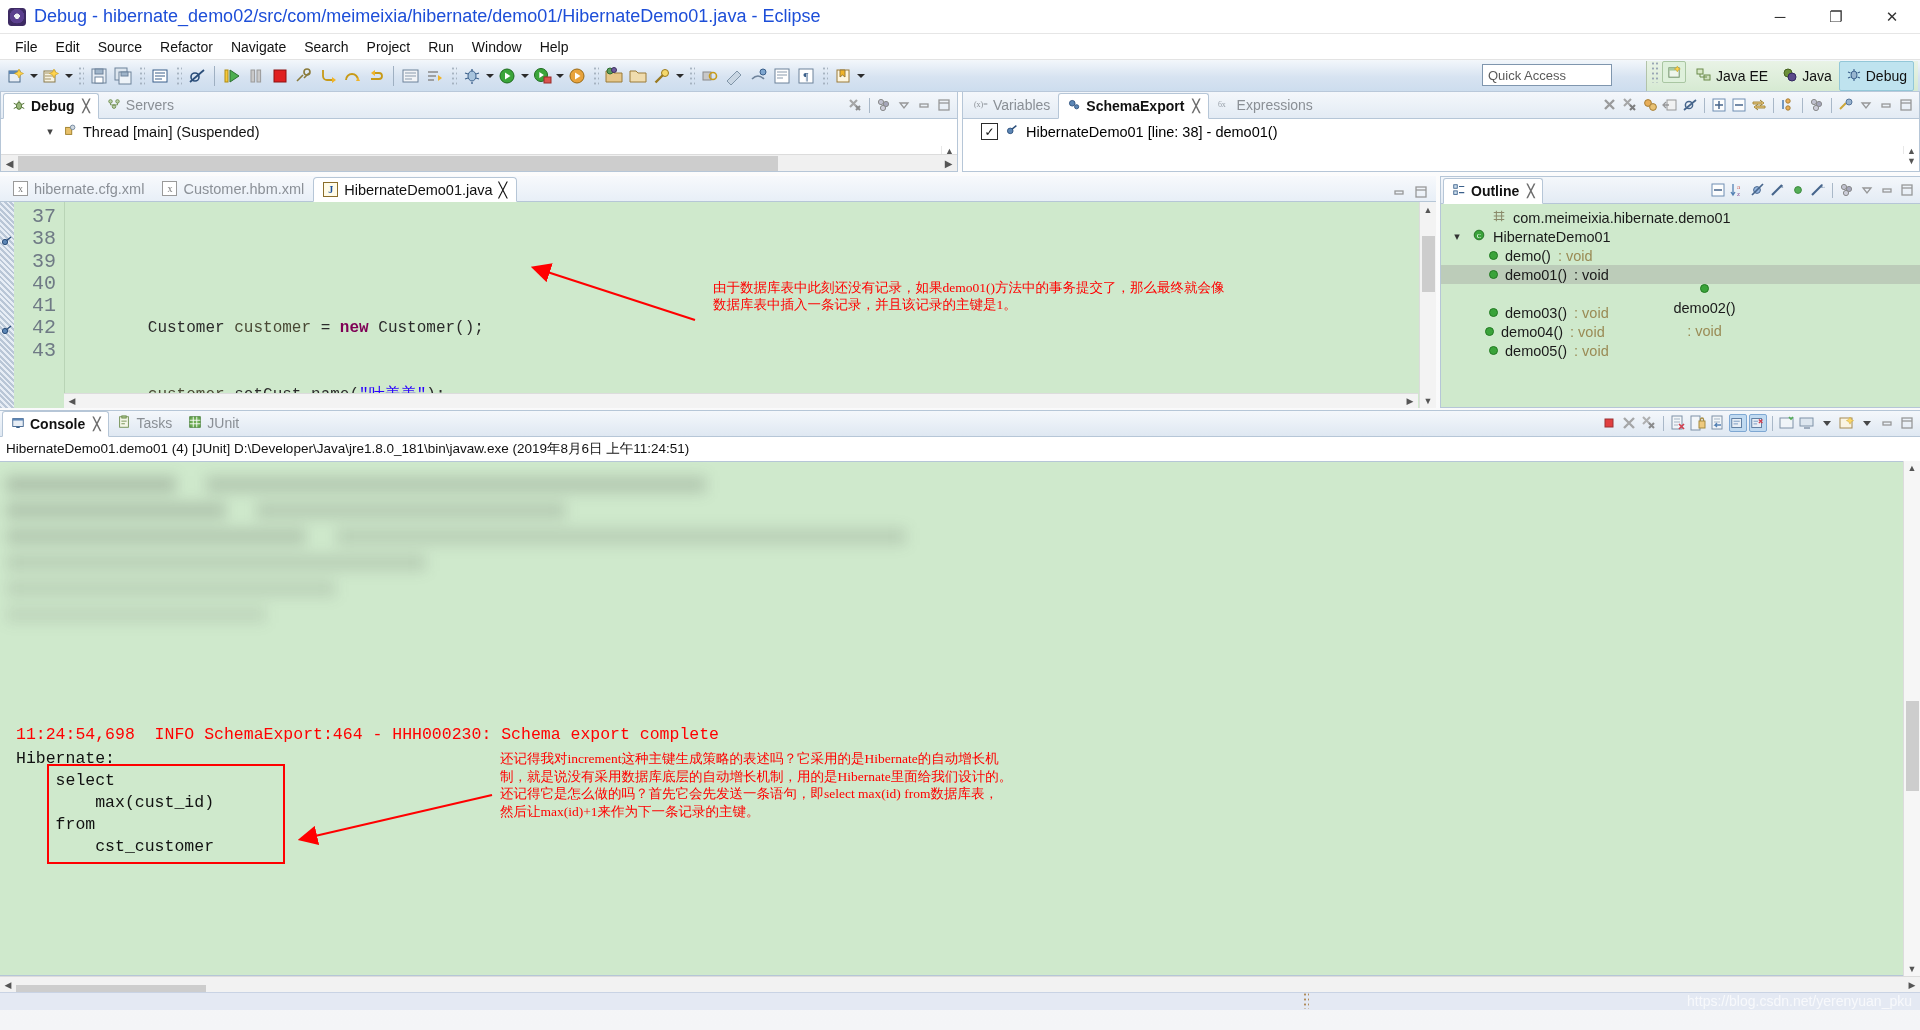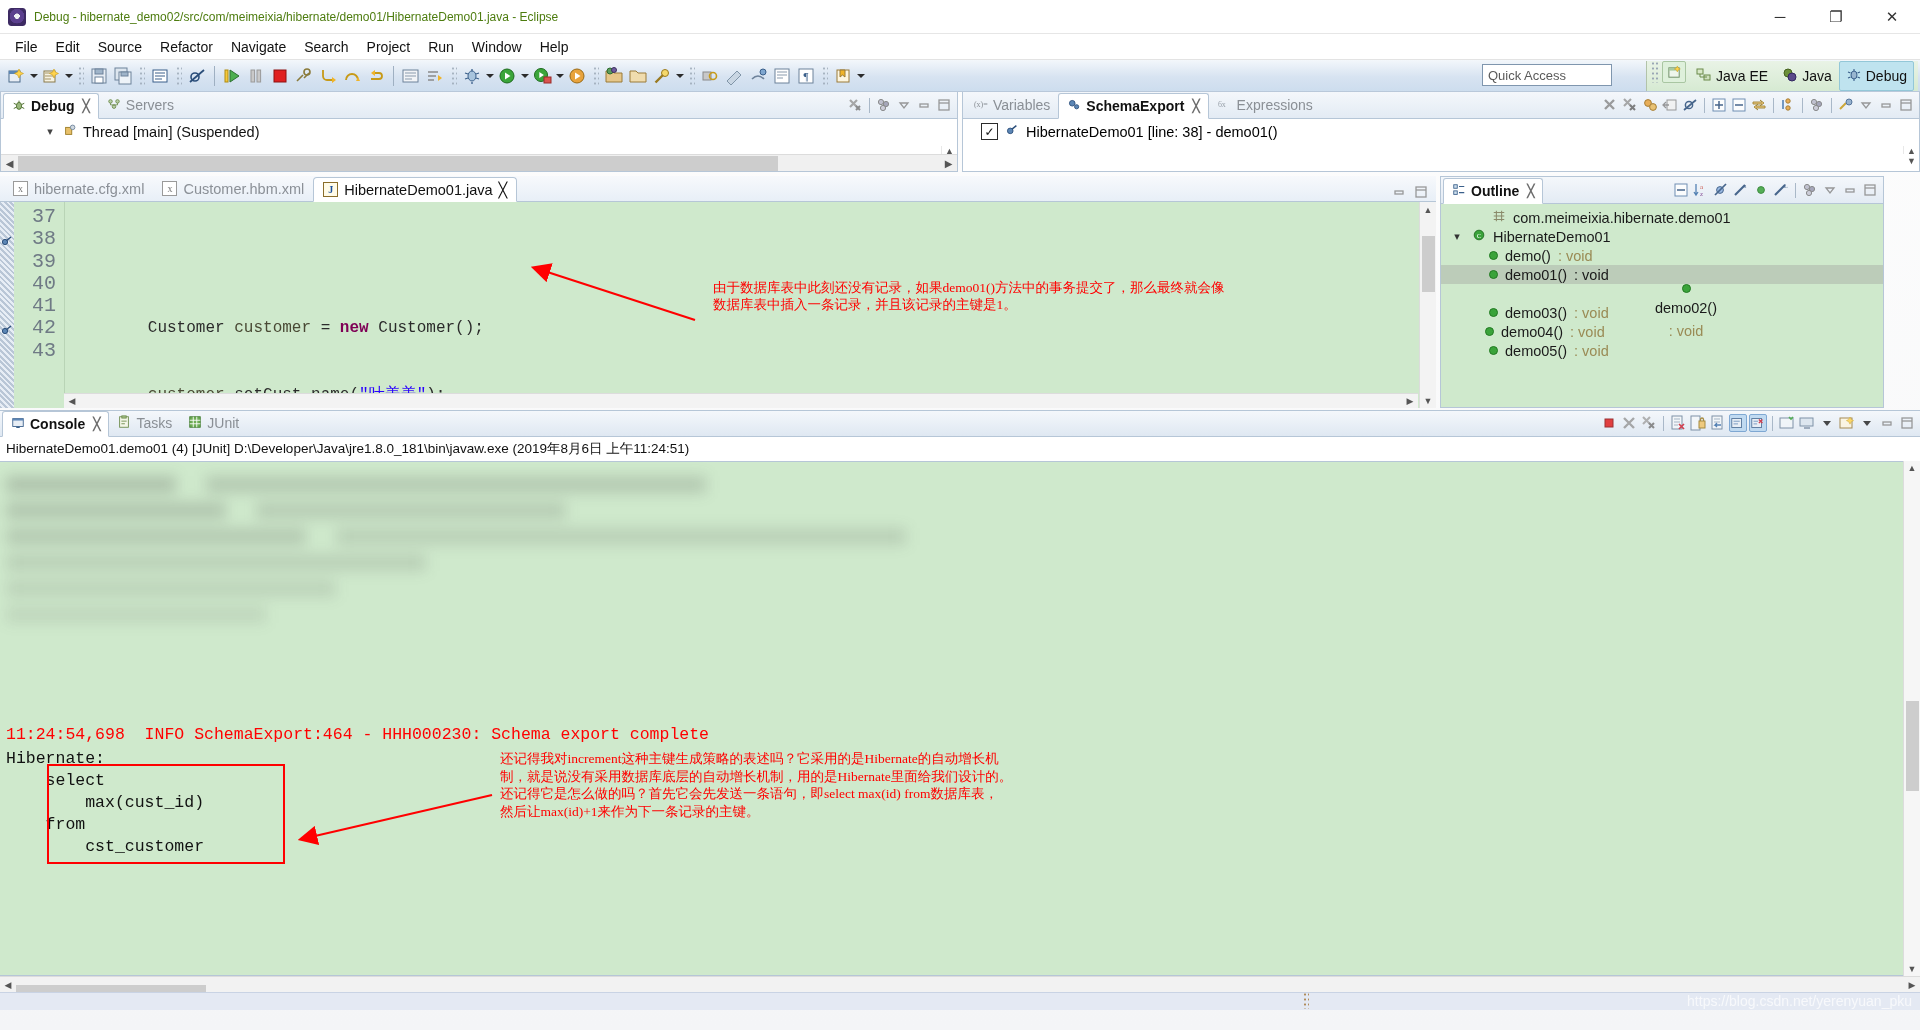--- a/index.html
+++ b/index.html
@@ -26,21 +26,21 @@
     padding-left: 8px;
   }
   .titlebar .tb-icon {
     width: 18px; height: 18px; margin-right: 8px;
     border-radius: 3px;
     background: radial-gradient(circle at 50% 45%, #efeff4 0 22%, #5b3f8e 24% 60%, #3d2a63 62% 100%);
     border: 1px solid #3d2a63;
     flex: none;
   }
   .titlebar .tb-title {
-    font-size: 12px; color: #4d7c0f; white-space: nowrap;
+    font-size: 18px; color: #1d4ed8; white-space: nowrap;
   }
   .winbtns { margin-left: auto; display: flex; height: 34px; }
   .winbtn {
     width: 56px; height: 34px;
     display: flex; align-items: center; justify-content: center;
     color: #333; font-size: 15px;
   }
 
   
   .menubar {
@@ -225,21 +225,21 @@
     position:relative; flex:none;
   }
   .ed-vscroll .ar{height:15px;display:flex;align-items:center;justify-content:center;font-size:9px;color:#555;}
   .ed-vscroll .thumb{position:absolute; left:2px; width:13px; background:#cdcdcd;}
   .ed-hscroll{
     position:absolute; left:0; right:0; bottom:0; height:15px; background:#f3f3f3;
     border-top:1px solid #dcdcdc; display:flex; align-items:center;
   }
 
   
-  #outline-view { left: 1440px; top: 176px; width: 444px; height: 232px;
+  #outline-view { left: 1440px; top: 176px; width: 481px; height: 232px;
      border:1px solid #b6c6d7;}
   .ol-body { background:#cfe9cc; position:absolute; left:0;right:0;top:27px;bottom:0; padding-top:4px;}
   .ol-row { display:flex; align-items:center; gap:7px; font-size:14.5px; height:19px; color:#1a1a1a;}
   .ol-row.sel { background:#bcccb9; }
   .ol-tw { width:16px; text-align:center; font-size:11px; color:#333;}
   .dot-green {
     width:9px;height:9px;border-radius:50%;background:#3aa33a;
     border:1px solid #227a22; flex:none;
   }
   .tk-void { color:#9a8b55; }
@@ -266,21 +266,21 @@
     position:absolute; left:6px; top:6px; width:1520px; height:255px;
     filter: blur(7px);
     background:
       linear-gradient(90deg, rgba(60,60,60,.22) 0 170px, transparent 170px 200px, rgba(60,60,60,.18) 200px 700px, transparent 700px 100%) 0 8px/100% 17px no-repeat,
       linear-gradient(90deg, rgba(60,60,60,.20) 0 220px, transparent 220px 250px, rgba(60,60,60,.16) 250px 560px, transparent 560px 100%) 0 34px/100% 17px no-repeat,
       linear-gradient(90deg, rgba(60,60,60,.18) 0 300px, transparent 300px 330px, rgba(60,60,60,.14) 330px 900px, transparent 900px 100%) 0 60px/100% 17px no-repeat,
       linear-gradient(90deg, rgba(60,60,60,.14) 40px 420px, transparent 420px 100%) 0 86px/100% 17px no-repeat,
       linear-gradient(90deg, rgba(60,60,60,.12) 60px 330px, transparent 330px 100%) 0 112px/100% 17px no-repeat,
       linear-gradient(90deg, rgba(60,60,60,.10) 20px 260px, transparent 260px 100%) 0 138px/100% 17px no-repeat;
   }
-  .con-line { padding-left:6px; white-space:pre;text-align:right; }
+  .con-line { padding-left:16px; white-space:pre;text-align:right; }
   .con-red { color:#ff0000; }
   .con-black { color:#111; }
   .con-ann {
     position:absolute; color:#ff0000; font-size:13.5px; line-height:17.5px;
     font-family:"Liberation Serif", serif;
   }
   .con-hscroll {
     position:absolute; left:0; right:0; bottom:18px; height:16px;
     background:#f2f2f2; border-top:1px solid #dcdcdc; display:flex; align-items:center;
   }

